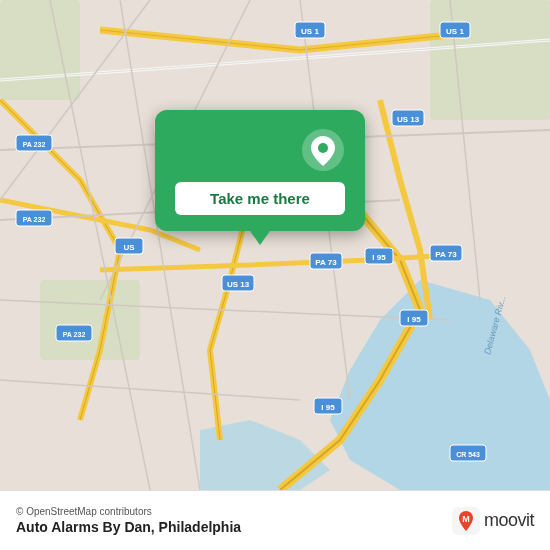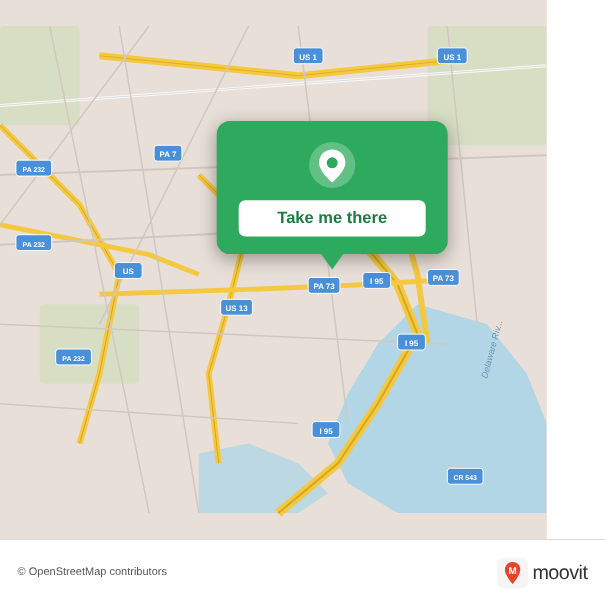--- a/index.html
+++ b/index.html
@@ -6,21 +6,21 @@
 
     body {
       width: 550px;
       height: 550px;
       overflow: hidden;
       font-family: Arial, sans-serif;
       position: relative;
     }
 
     #map-container {
-      width: 497px;
+      width: 550px;
       height: 490px;
       position: relative;
       overflow: hidden;
       background-color: #e8e0d8;
     }
 
     
     .map-bg {
       width: 100%;
       height: 100%;
@@ -40,25 +40,24 @@
     
     .popup-card {
       position: absolute;
       top: 110px;
       left: 155px;
       width: 210px;
       background: #2eaa5e;
       border-radius: 12px;
       display: flex;
       flex-direction: column;
-      align-items: center;
+      align-items: flex-end;
       padding: 18px 20px 16px;
       box-shadow: 0 4px 16px rgba(0,0,0,0.35);
       z-index: 10;
-      margin-left: 42px;
     }
 
     .popup-card::after {
       content: '';
       position: absolute;
       bottom: -14px;
       left: 50%;
       transform: translateX(-50%);
       border-left: 10px solid transparent;
       border-right: 10px solid transparent;
@@ -234,20 +233,21 @@
       <circle cx="22" cy="20" r="5" fill="#2eaa5e"></circle>
     </svg>
 
     <button class="take-me-there-btn">Take me there</button>
   </div>
 </div>
 
 <div id="bottom-bar">
   <div class="bottom-left">
     <span class="osm-attribution">© OpenStreetMap contributors</span>
+    <span class="place-name">Auto Alarms By Dan, Philadelphia</span>
   </div>
 
   <div class="moovit-logo">
 
     <svg class="moovit-icon" viewBox="0 0 28 28" xmlns="http://www.w3.org/2000/svg">
       <rect width="28" height="28" rx="6" fill="#f5f5f5"></rect>
       <path d="M14 4 C10 4 7 7 7 11 C7 16 14 24 14 24 C14 24 21 16 21 11 C21 7 18 4 14 4 Z" fill="#e8442a"></path>
       <text x="14" y="15" text-anchor="middle" fill="white" font-size="9" font-weight="bold">M</text>
     </svg>
     <span class="moovit-text">moovit</span>

